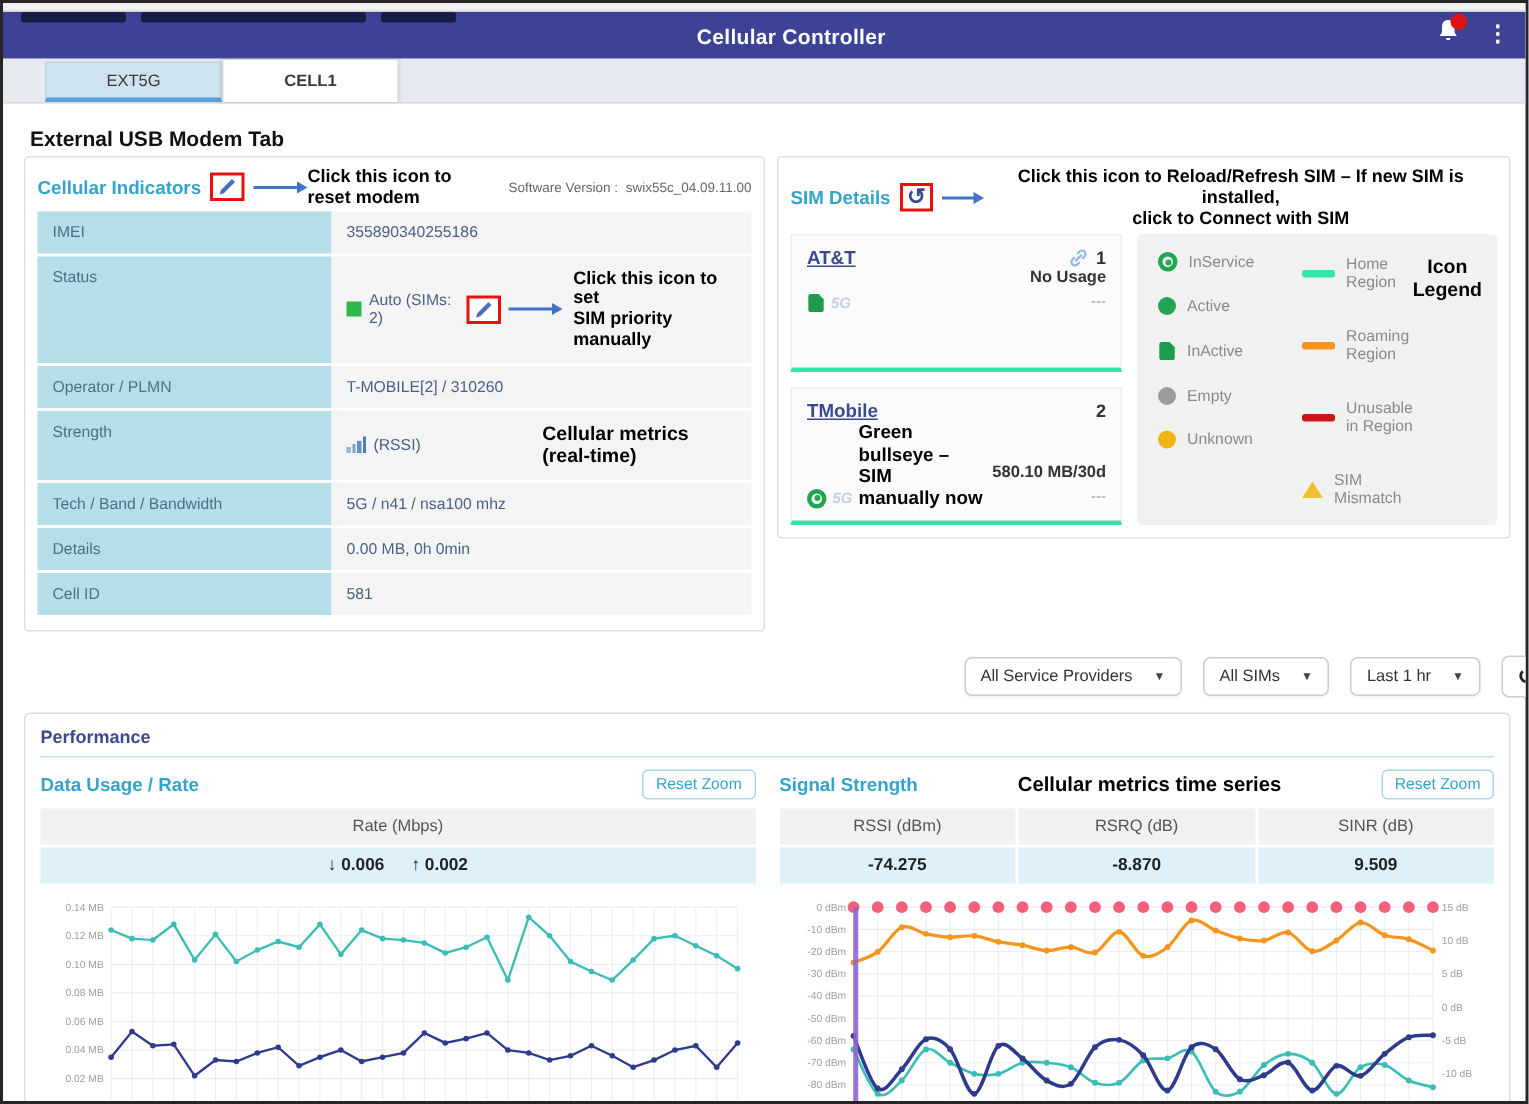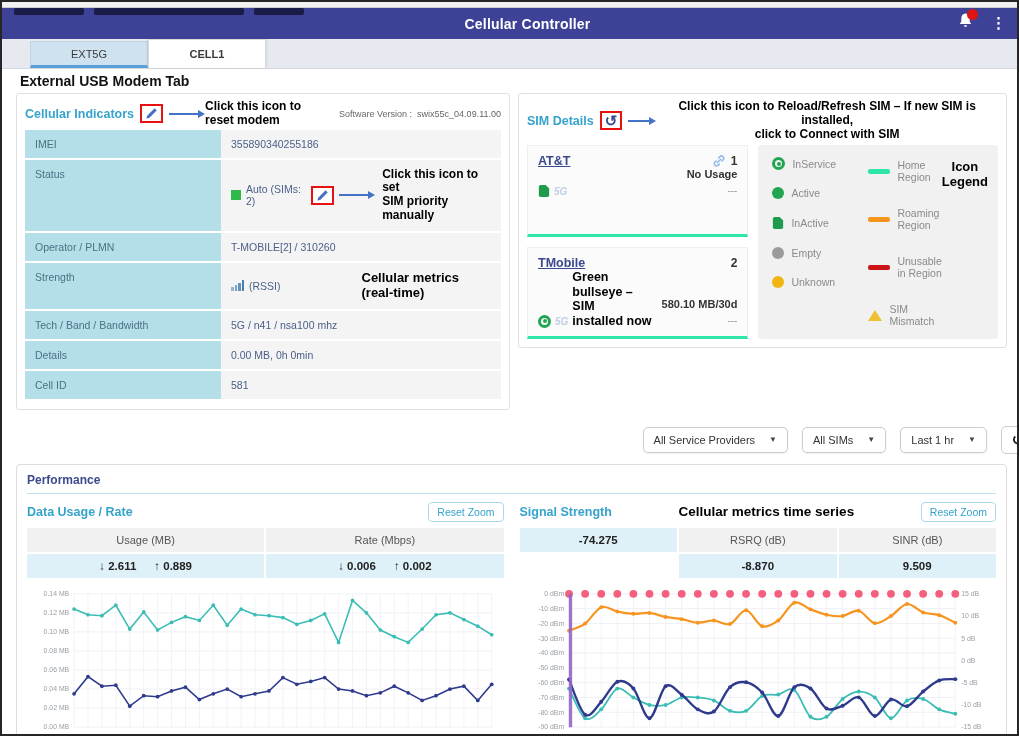--- a/index.html
+++ b/index.html
@@ -16,21 +16,21 @@
   .bell-wrap { position: relative; width: 20px; height: 22px; cursor: pointer; }
   .bell-badge { position: absolute; top: -2px; right: -2px; width: 11px; height: 11px; background: #e11414; border-radius: 50%; }
   .kebab { color: #fff; font-size: 15px; font-weight: bold; line-height: 1; letter-spacing: 0; cursor: pointer; padding: 0 3px; }
 
   
   .tabbar { background: #e6eaf0; display: flex; align-items: flex-end; height: 30px; padding-left: 28px; border-bottom: 1px solid #d4d8de; }
   .tab { width: 118px; height: 27px; display: flex; align-items: center; justify-content: center; font-size: 11px; color: #3a3a3a; cursor: pointer; }
   .tab.inactive { background: #cfe2f0; border: 1px solid #c2d4e2; border-bottom: 3px solid #58a0d8; }
   .tab.active { background: #fff; border: 1px solid #d9d9d9; border-bottom: none; height: 29px; box-shadow: 0 -1px 3px rgba(0,0,0,.12); font-weight: bold; }
 
-  .page-heading { font-size: 14px; font-weight: bold; color: #111; padding: 4px 0 2px 18px; }
+  .page-heading { font-size: 14px; font-weight: bold; color: #111; padding: 15px 0 2px 18px; }
 
   
   .panels-row { display: flex; gap: 8px; padding: 2px 10px 0 14px; align-items: flex-start; }
   .panel { background: #fff; border: 1px solid #e0e0e0; border-radius: 3px; padding: 6px 8px 8px 8px; }
   .ci-panel { width: 500px; }
   .sim-panel { width: 489px; min-height: 248px; }
 
   .panel-head { display: flex; align-items: center; gap: 6px; min-height: 24px; }
   .panel-title { color: #35a3cc; font-size: 12.5px; font-weight: bold; white-space: nowrap; }
   .redbox { border: 2px solid #e8110f; padding: 1px 3px; display: inline-flex; align-items: center; justify-content: center; background: #fff; cursor: pointer; }
@@ -257,21 +257,21 @@
                   <span>2</span>
                 </span>
             </div>
             <div class="sim-card-bottom">
               <span class="sim-icons">
                 <span class="bullseye"></span>
                 <span class="faded-5g">5G</span>
               </span>
               <span class="annot" style="font-size:12.5px">
                 <span style="display:block">Green bullseye – SIM</span>
-                <span style="display:block">installed  now</span>
+                <span style="display:block">manually  now</span>
               </span>
               <span class="usage-block">
                 <span class="usage-main" style="display:block">580.10 MB/30d</span>
                 <span class="usage-sub">---</span>
               </span>
             </div>
           </div>
         </div>
         <div class="legend-box">
           <div class="legend-cols">
@@ -344,27 +344,20 @@
     <div class="perf-title">Performance</div>
     <div class="perf-cols">
 
       <div class="perf-col">
         <div class="subhead">
           <span class="panel-title">Data Usage / Rate</span>
           <span class="spacer"></span>
           <button class="reset-zoom">Reset Zoom</button>
         </div>
         <div class="metric-table">
-          <div class="metric-cell">
-            <div class="metric-head">Usage (MB)</div>
-            <div class="metric-val">
-              <span>↓ 2.611</span>
-              <span>↑ 0.889</span>
-            </div>
-          </div>
           <div class="metric-cell">
             <div class="metric-head">Rate (Mbps)</div>
             <div class="metric-val">
               <span>↓ 0.006</span>
               <span>↑ 0.002</span>
             </div>
           </div>
         </div>
         <div class="chart-wrap">
           <svg id="usage-svg" viewBox="0 0 486 212" preserveAspectRatio="xMidYMid meet">
@@ -516,20 +509,21 @@
       </div>
 
       <div class="perf-col">
         <div class="subhead">
           <span class="panel-title">Signal Strength</span>
           <span class="annot">Cellular metrics time series</span>
           <button class="reset-zoom">Reset Zoom</button>
         </div>
         <div class="metric-table">
           <div class="metric-cell">
+            <div class="metric-head">RSSI (dBm)</div>
             <div class="metric-val">
                 <span>-74.275</span>
               </div>
           </div>
           <div class="metric-cell">
             <div class="metric-head">RSRQ (dB)</div>
             <div class="metric-val">
                 <span>-8.870</span>
               </div>
           </div>

